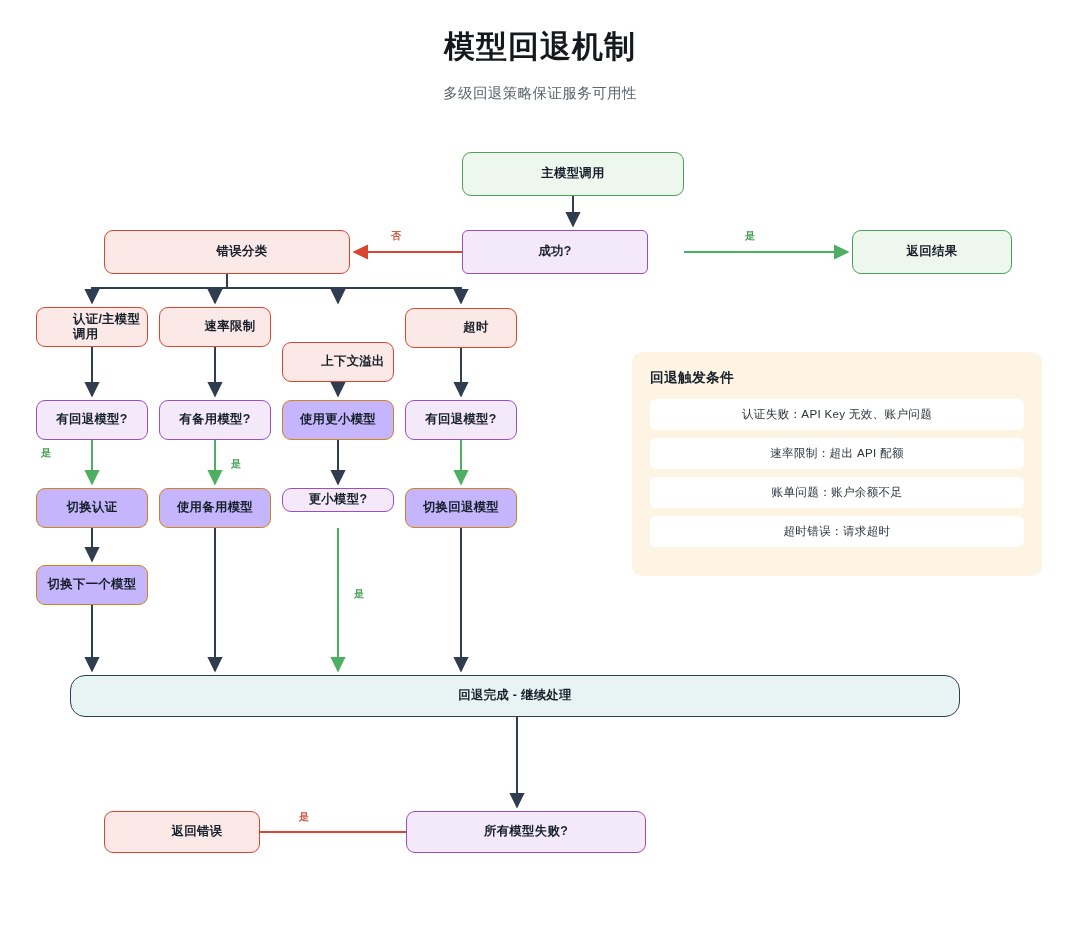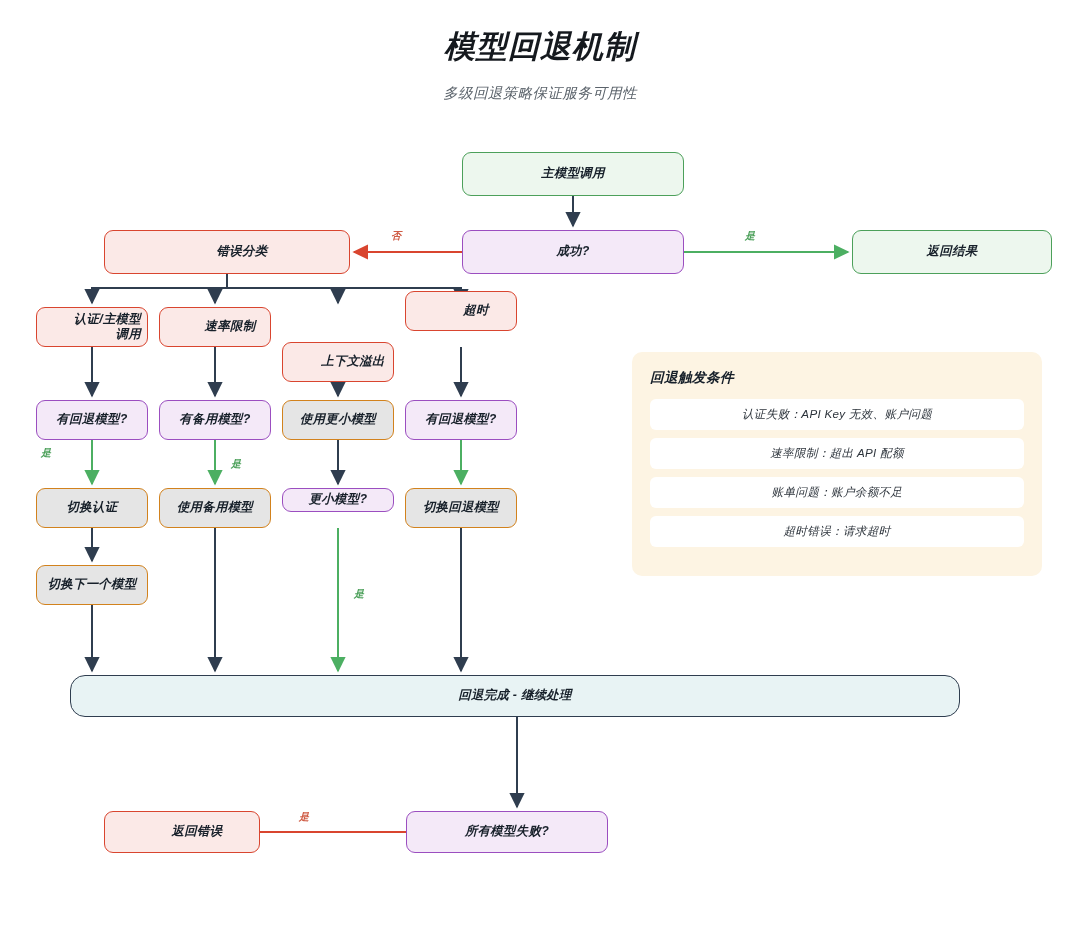--- a/index.html
+++ b/index.html
@@ -12,21 +12,20 @@
     height: 927px;
     font-family: "Liberation Sans", "DejaVu Sans", sans-serif;
     color: #1f2933;
     position: relative;
     overflow: hidden;
   }
   #canvas {
     position: relative;
     width: 1080px;
     height: 927px;
-    font-style: italic;
   }
   .hdr {
     position: absolute;
     left: 0;
     width: 1080px;
     text-align: center;
   }
   #page-title {
     top: 26px;
     font-size: 31px;
@@ -47,34 +46,34 @@
     width: 1080px;
     height: 927px;
     pointer-events: none;
   }
   .node {
     position: absolute;
     box-sizing: border-box;
     display: flex;
     align-items: center;
     justify-content: center;
-    text-align: right;
+    text-align: left;
     border-radius: 9px;
     border-width: 1.6px;
     border-style: solid;
     font-size: 12.4px;
     font-weight: bold;
     line-height: 1.25;
     letter-spacing: 0.3px;
     padding: 2px 6px;
   }
   .n-green  { background: #edf7ee; border-color: #4ca05a; color: #17202a; }
   .n-purple { background: #f4e9f8; border-color: #9b4ec0; color: #17202a; }
   .n-red    { background: #fbe9e7; border-color: #d9452f; color: #17202a; padding-left: 36px; }
-  .n-orange { background: #e5e5e5; border-color: #d2821d; color: #17202a; }
+  .n-orange { background: #c4b5fd; border-color: #d2821d; color: #17202a; }
   .n-teal   { background: #e8f3f4; border-color: #2f3d4f; color: #17202a; }
   .edge-label {
     position: absolute;
     font-size: 10px;
     font-weight: bold;
     letter-spacing: 0.2px;
     white-space: nowrap;
   }
   .lbl-green { color: #4ca05a; }
   .lbl-red   { color: #cf5b44; }
@@ -161,43 +160,43 @@
       <path d="M338,528 L338,671" stroke="#4caf62" marker-end="url(#ah-green)"></path>
       <path d="M461,528 L461,671" stroke="#2f3d4f" marker-end="url(#ah-dark)"></path>
 
       <path d="M517,717 L517,807" stroke="#2f3d4f" marker-end="url(#ah-dark)"></path>
 
       <path d="M406,832 L260,832" stroke="#d9452f"></path>
     </g>
   </svg>
 
   <div class="node n-green" style="left:462px; top:152px; width:222px; height:44px;">主模型调用</div>
-  <div class="node n-purple" style="left:462px; top:230px; width:222px; height:44px;">成功?</div>
-  <div class="node n-green" style="left:852px; top:230px; width:200px; height:44px;">返回结果</div>
+  <div class="node n-purple" style="left:462px; top:230px; width:186px; height:44px;border-radius:6px;">成功?</div>
+  <div class="node n-green" style="left:852px; top:230px; width:160px; height:44px;">返回结果</div>
   <div class="node n-red" style="left:104px; top:230px; width:246px; height:44px;">错误分类</div>
 
   <div class="node n-red" style="left:36px;  top:307px; width:112px; height:40px;">认证/主模型调用</div>
   <div class="node n-red" style="left:159px; top:307px; width:112px; height:40px;">速率限制</div>
   <div class="node n-red" style="left:282px; top:307px; width:112px; height:40px;margin-top:35px;">上下文溢出</div>
-  <div class="node n-red" style="left:405px; top:291px; width:112px; height:40px;">超时</div>
+  <div class="node n-red" style="left:405px; top:308px; width:112px; height:40px;">超时</div>
 
   <div class="node n-purple" style="left:36px;  top:400px; width:112px; height:40px;">有回退模型?</div>
   <div class="node n-purple" style="left:159px; top:400px; width:112px; height:40px;">有备用模型?</div>
   <div class="node n-orange" style="left:282px; top:400px; width:112px; height:40px;">使用更小模型</div>
   <div class="node n-purple" style="left:405px; top:400px; width:112px; height:40px;">有回退模型?</div>
 
   <div class="node n-orange" style="left:36px;  top:488px; width:112px; height:40px;">切换认证</div>
   <div class="node n-orange" style="left:159px; top:488px; width:112px; height:40px;">使用备用模型</div>
   <div class="node n-purple" style="left:282px; top:488px; width:112px; height:24px;">更小模型?</div>
   <div class="node n-orange" style="left:405px; top:488px; width:112px; height:40px;">切换回退模型</div>
 
   <div class="node n-orange" style="left:36px; top:565px; width:112px; height:40px;">切换下一个模型</div>
 
   <div class="node n-teal" style="left:70px;  top:675px; width:890px; height:42px;border-radius:15px;">回退完成 - 继续处理</div>
-  <div class="node n-purple" style="left:406px; top:811px; width:202px; height:42px;">所有模型失败?</div>
+  <div class="node n-purple" style="left:406px; top:811px; width:240px; height:42px;">所有模型失败?</div>
   <div class="node n-red" style="left:104px; top:811px; width:156px; height:42px;">返回错误</div>
 
   <div class="edge-label lbl-red" style="left:391px; top:229px;">否</div>
   <div class="edge-label lbl-green" style="left:745px; top:229px;">是</div>
   <div class="edge-label lbl-green" style="left:41px;  top:446px;">是</div>
   <div class="edge-label lbl-green" style="left:231px; top:457px;">是</div>
   <div class="edge-label lbl-green" style="left:354px; top:587px;">是</div>
   <div class="edge-label lbl-red" style="left:299px; top:810px;">是</div>
 
   <div id="info-panel">

